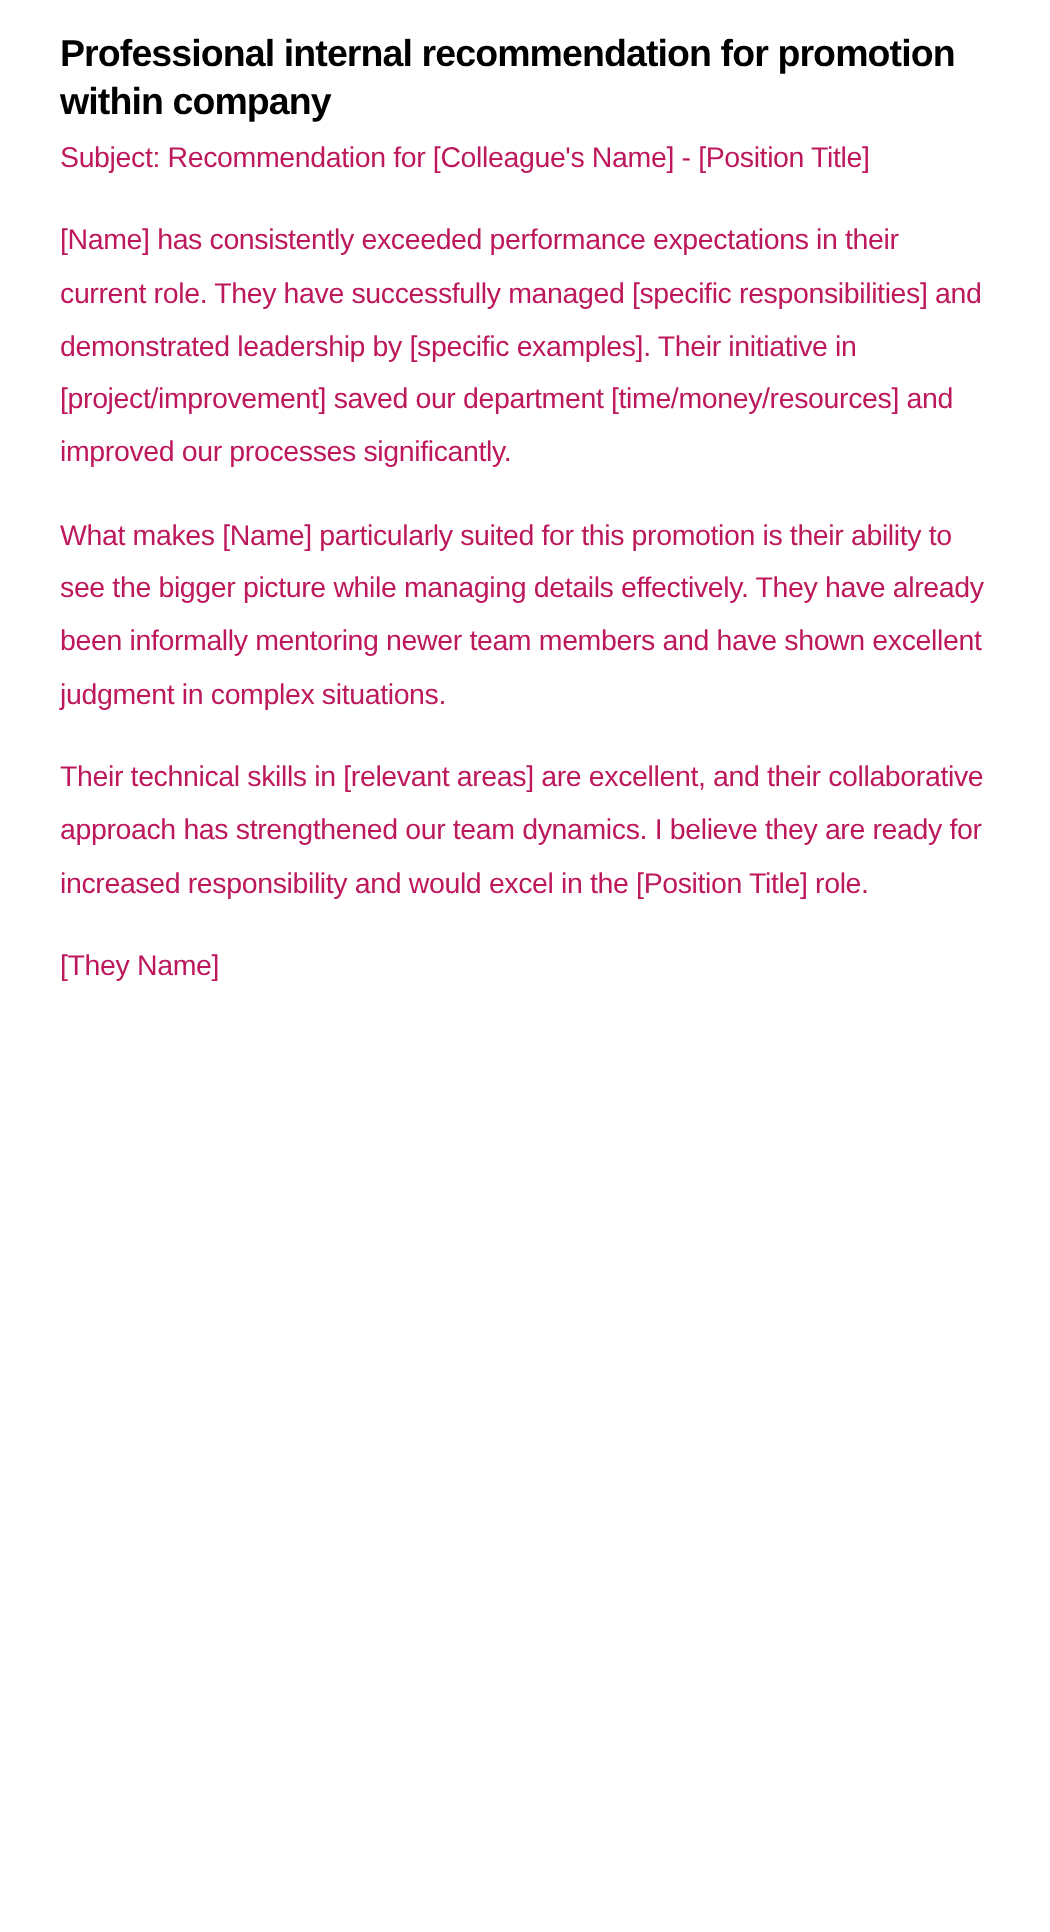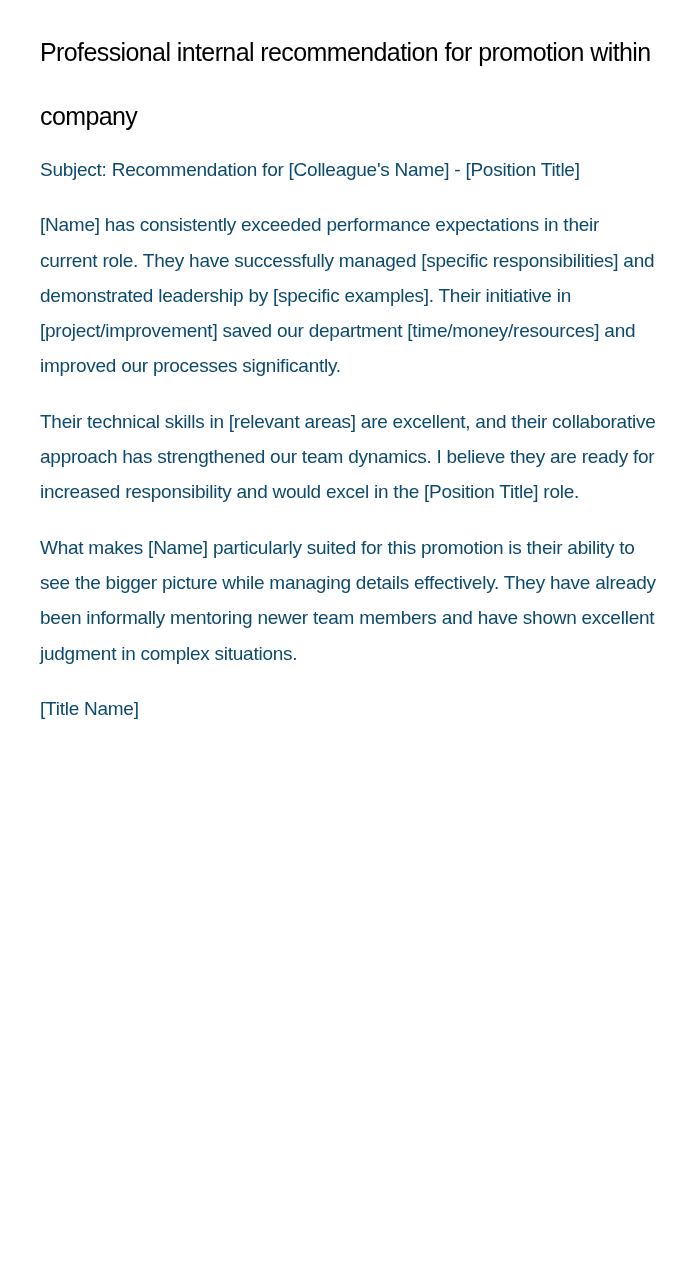--- a/index.html
+++ b/index.html
@@ -4,38 +4,38 @@
 <style>
   html, body { margin: 0; padding: 0; background: #ffffff; }
   body { width: 700px; height: 1288px; overflow: hidden; }
   .page {
     padding: 20px 40px 0 40px;
     color: #111111;
     font-family: "Liberation Sans", sans-serif;
   }
   .title {
     font-family: "Liberation Sans", sans-serif;
-    font-weight: normal;
+    font-weight: bold;
     font-size: 25px;
-    line-height: 64px;
+    line-height: 32px;
     letter-spacing: -0.6px;
     margin: 0 0 4px 0;
     color: #000000;
   }
   .para {
     font-size: 19px;
     line-height: 35.3px;
     margin: 0 0 20px 0;
     letter-spacing: -0.25px;
-    color: #0c4a6e;
+    color: #be185d;
   }
 </style>
 </head>
 <body>
 
 <div class="page">
   <h1 class="title">Professional internal recommendation for promotion within company</h1>
   <p class="para">Subject: Recommendation for [Colleague's Name] - [Position Title]</p>
   <p class="para">[Name] has consistently exceeded performance expectations in their current role. They have successfully managed [specific responsibilities] and demonstrated leadership by [specific examples]. Their initiative in [project/improvement] saved our department [time/money/resources] and improved our processes significantly.</p>
+  <p class="para">What makes [Name] particularly suited for this promotion is their ability to see the bigger picture while managing details effectively. They have already been informally mentoring newer team members and have shown excellent judgment in complex situations.</p>
   <p class="para">Their technical skills in [relevant areas] are excellent, and their collaborative approach has strengthened our team dynamics. I believe they are ready for increased responsibility and would excel in the [Position Title] role.</p>
-  <p class="para">What makes [Name] particularly suited for this promotion is their ability to see the bigger picture while managing details effectively. They have already been informally mentoring newer team members and have shown excellent judgment in complex situations.</p>
-  <p class="para">[Title Name]</p>
+  <p class="para">[They Name]</p>
 </div>
 
 </body></html>

